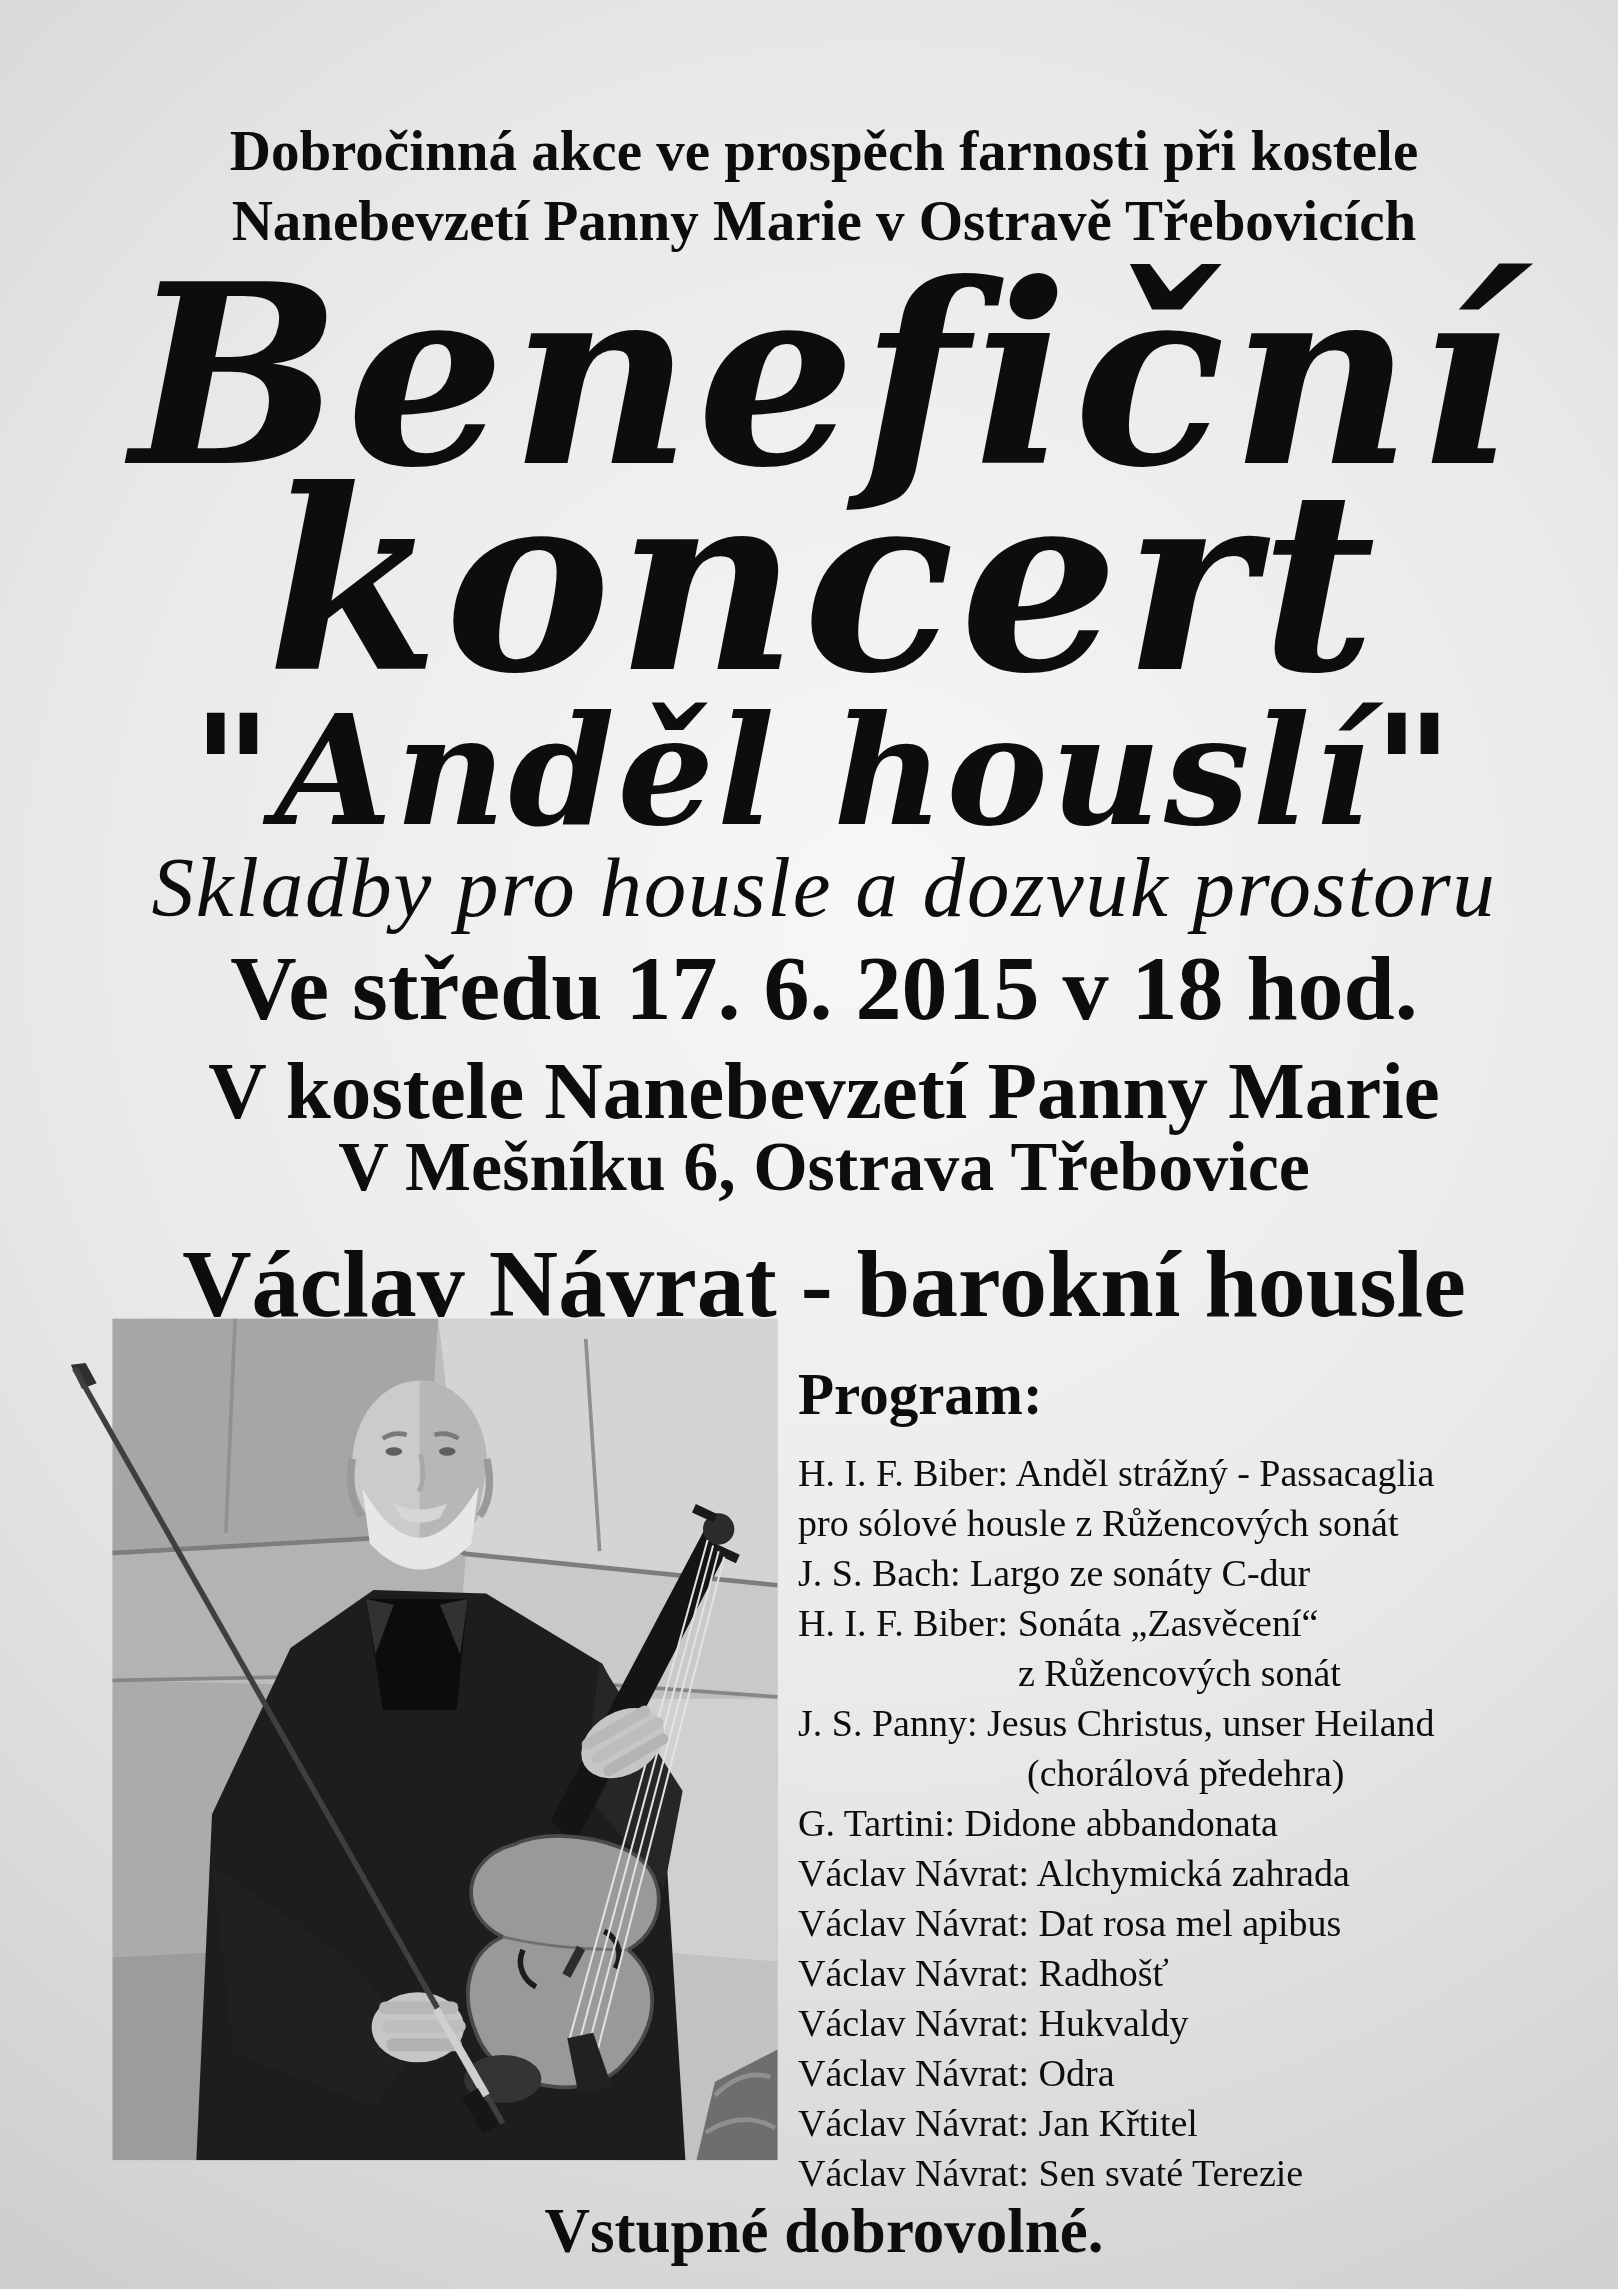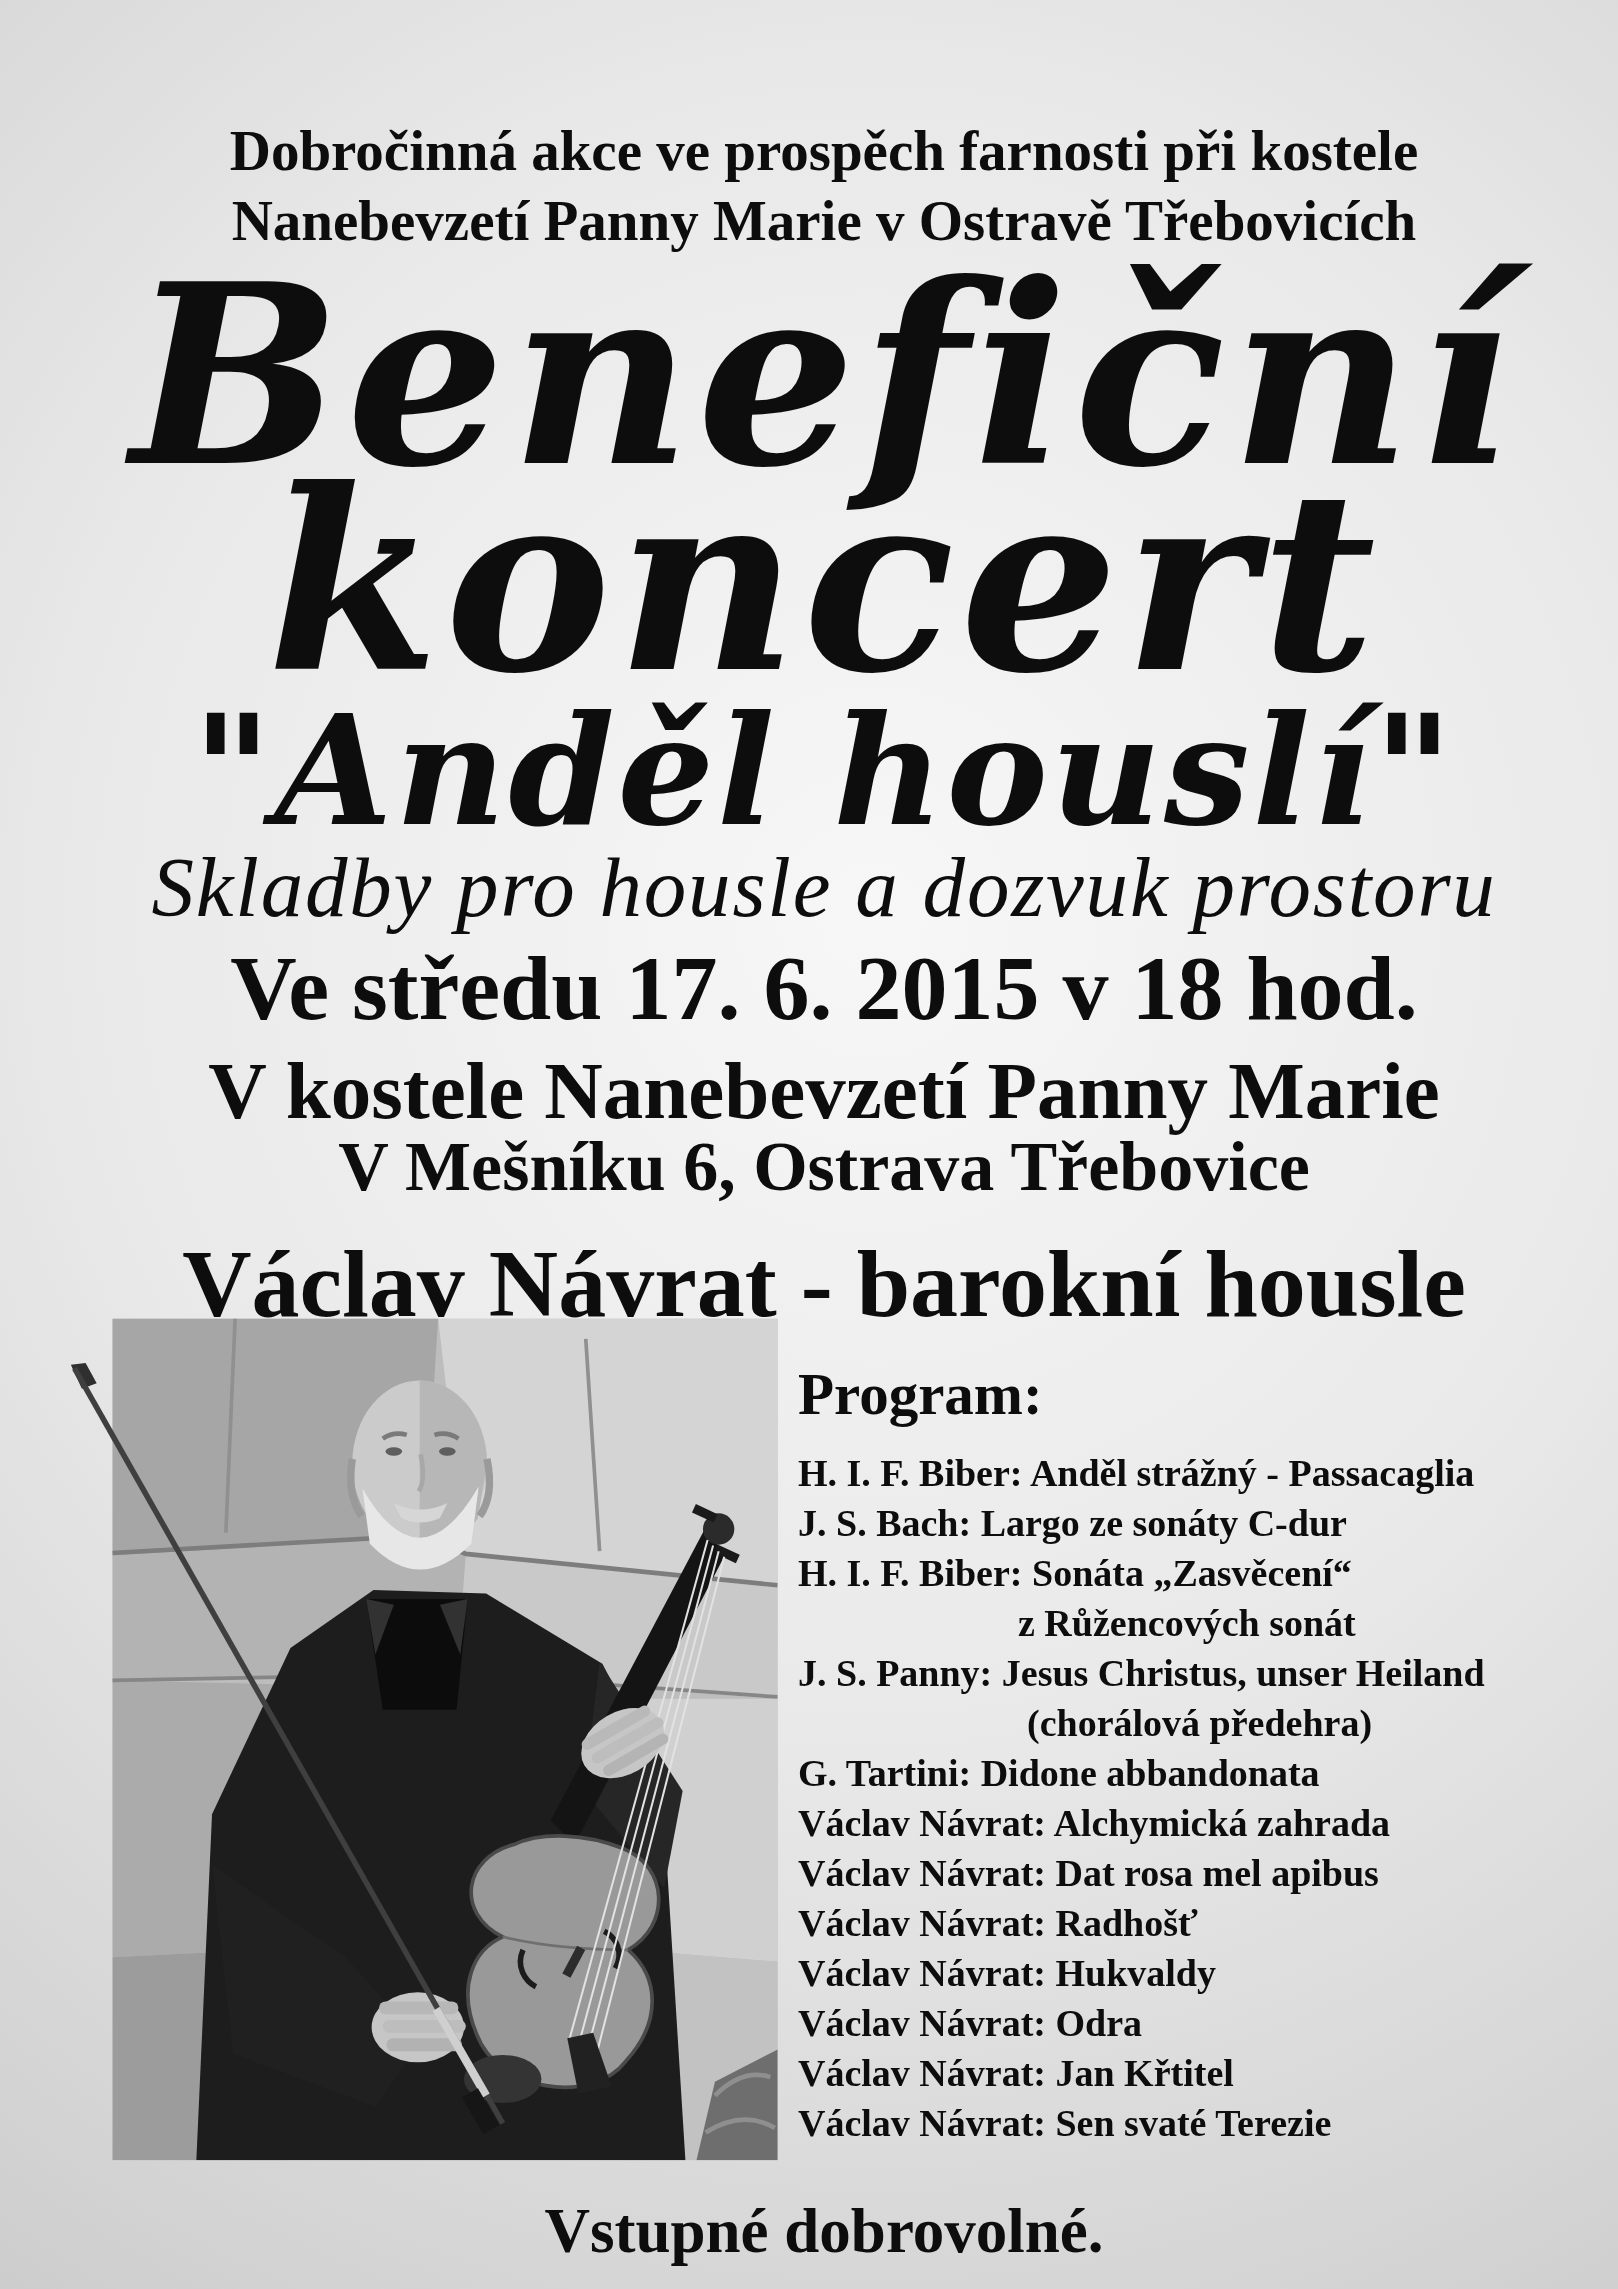--- a/index.html
+++ b/index.html
@@ -14,21 +14,21 @@
   .charity{font-size:57px;font-weight:bold;}
   .title{font-family:"DejaVu Serif",serif;font-size:249px;font-weight:bold;font-style:italic;letter-spacing:5.5px;}
   .quoteline{font-family:"DejaVu Serif",serif;font-size:152px;font-weight:bold;font-style:italic;letter-spacing:2.8px;}
   .tagline{font-style:italic;font-size:85px;letter-spacing:1.8px;}
   .dateline{font-size:92px;font-weight:bold;}
   .venue1{font-size:81px;font-weight:bold;}
   .venue2{font-size:70px;font-weight:bold;}
   .performer{font-size:96px;font-weight:bold;margin-top:42px;}
   .program{position:absolute;left:798px;top:1365px;width:794px;}
   .program-heading{font-size:59px;font-weight:bold;line-height:1;margin:0 0 24px 0;}
-  .program-list{font-size:38px;font-weight:bold;line-height:50px;white-space:nowrap;}
+  .program-list{font-size:38px;font-weight:normal;line-height:50px;white-space:nowrap;}
   .program-line{height:50px;}
   .indent1{padding-left:220px;}
   .indent2{padding-left:229px;}
   .footer{font-size:63px;font-weight:bold;}
   .photo-wrap{position:absolute;left:69px;top:1311px;width:729px;height:854px;}
 </style>
 </head>
 <body>
 
 <div class="poster">
@@ -127,20 +127,21 @@
       <line x1="6" y1="62" x2="470" y2="880" stroke="#3f3f3f" stroke-width="6"></line>
       <line x1="398" y1="756" x2="452" y2="850" stroke="#cfcfcf" stroke-width="9"></line>
       <rect x="436" y="844" width="20" height="46" fill="#161616" transform="rotate(-30 446 867)"></rect>
     </svg>
   </div>
 
   <div class="program">
     <div class="program-heading">Program:</div>
     <div class="program-list">
       <div class="program-line">H. I. F. Biber: Anděl strážný - Passacaglia</div>
+      <div class="program-line">pro sólové housle z Růžencových sonát</div>
       <div class="program-line">J. S. Bach: Largo ze sonáty C-dur</div>
       <div class="program-line">H. I. F. Biber: Sonáta „Zasvěcení“</div>
       <div class="program-line indent1">z Růžencových sonát</div>
       <div class="program-line">J. S. Panny: Jesus Christus, unser Heiland</div>
       <div class="program-line indent2">(chorálová předehra)</div>
       <div class="program-line">G. Tartini: Didone abbandonata</div>
       <div class="program-line">Václav Návrat: Alchymická zahrada</div>
       <div class="program-line">Václav Návrat: Dat rosa mel apibus</div>
       <div class="program-line">Václav Návrat: Radhošť</div>
       <div class="program-line">Václav Návrat: Hukvaldy</div>

